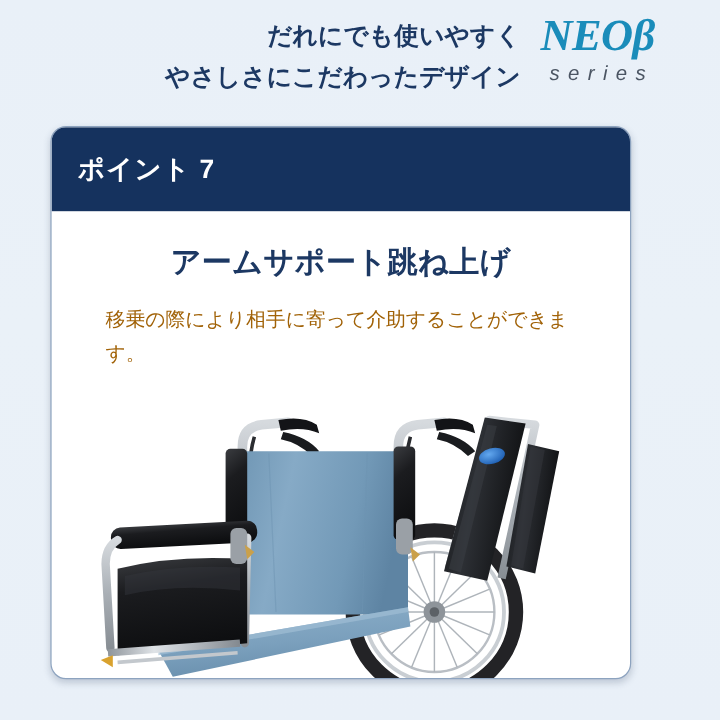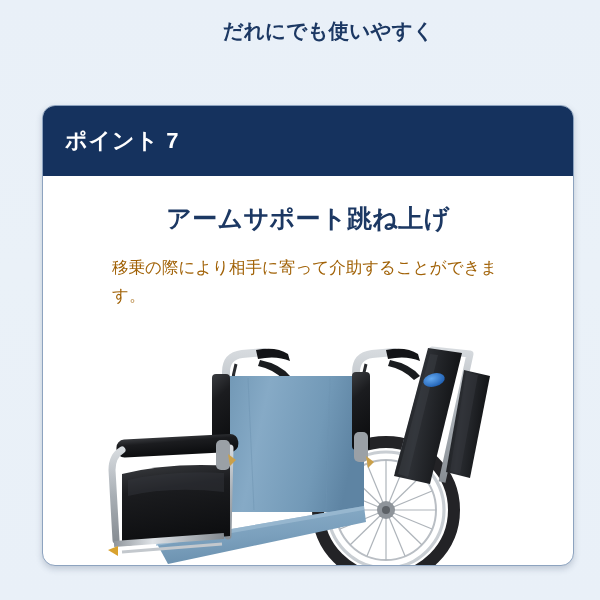--- a/index.html
+++ b/index.html
@@ -76,21 +76,21 @@
     letter-spacing: 7px;
     padding-left: 7px;
     margin-top: 1px;
   }
 
   
   .card {
     position: absolute;
     left: 42px;
     top: 105px;
-    width: 532px;
+    width: 484px;
     height: 461px;
     box-sizing: border-box;
     background: #ffffff;
     border: 1px solid #8da3bf;
     border-radius: 13px;
     box-shadow: 0 3px 6px rgba(40, 60, 90, 0.22);
     overflow: hidden;
   }
 
   .card-header {
@@ -146,22 +146,27 @@
 </style>
 </head>
 <body>
 
 <div class="page">
 
   <div class="header">
 
     <div class="header-copy">
       <div class="header-line line1">だれにでも使いやすく</div>
+      <div class="header-line line2">やさしさにこだわったデザイン</div>
     </div>
 
+    <div class="brand">
+      <div class="brand-main">NEOβ</div>
+      <div class="brand-sub">series</div>
+    </div>
 
   </div>
 
   <div class="card">
 
     <div class="card-header">
       <span class="card-header-title">ポイント 7</span>
     </div>
 
     <div class="card-body">

